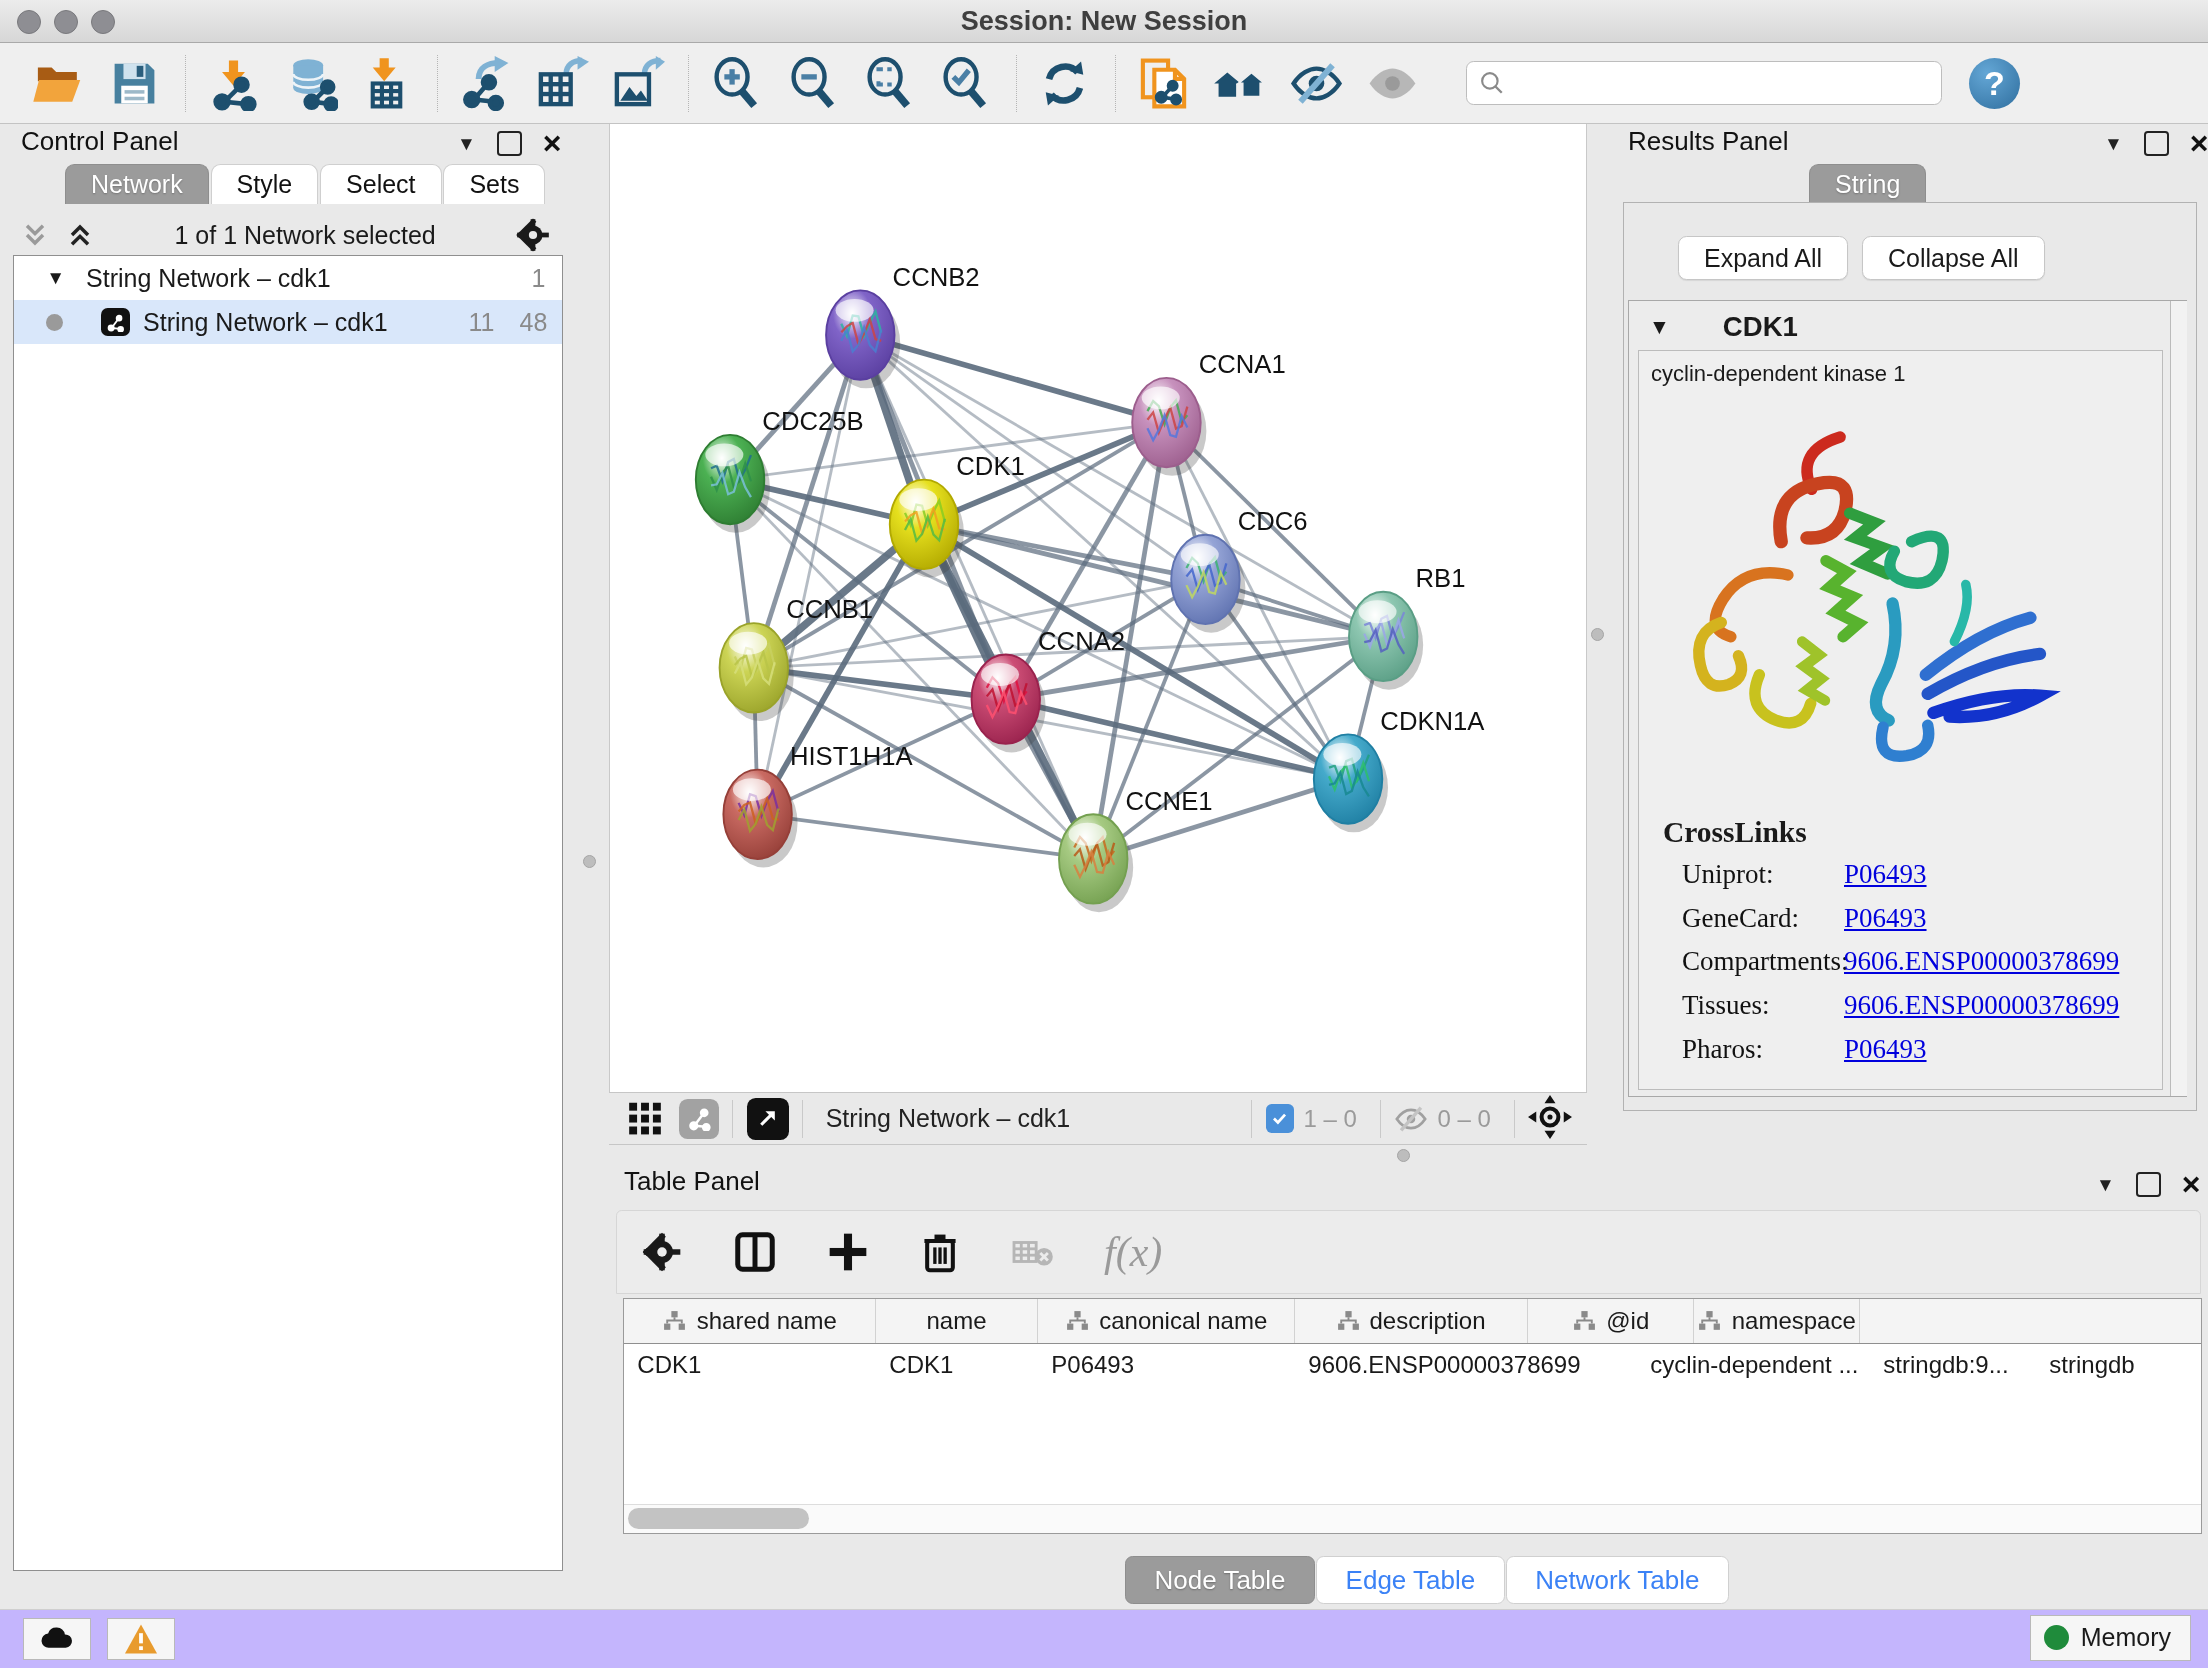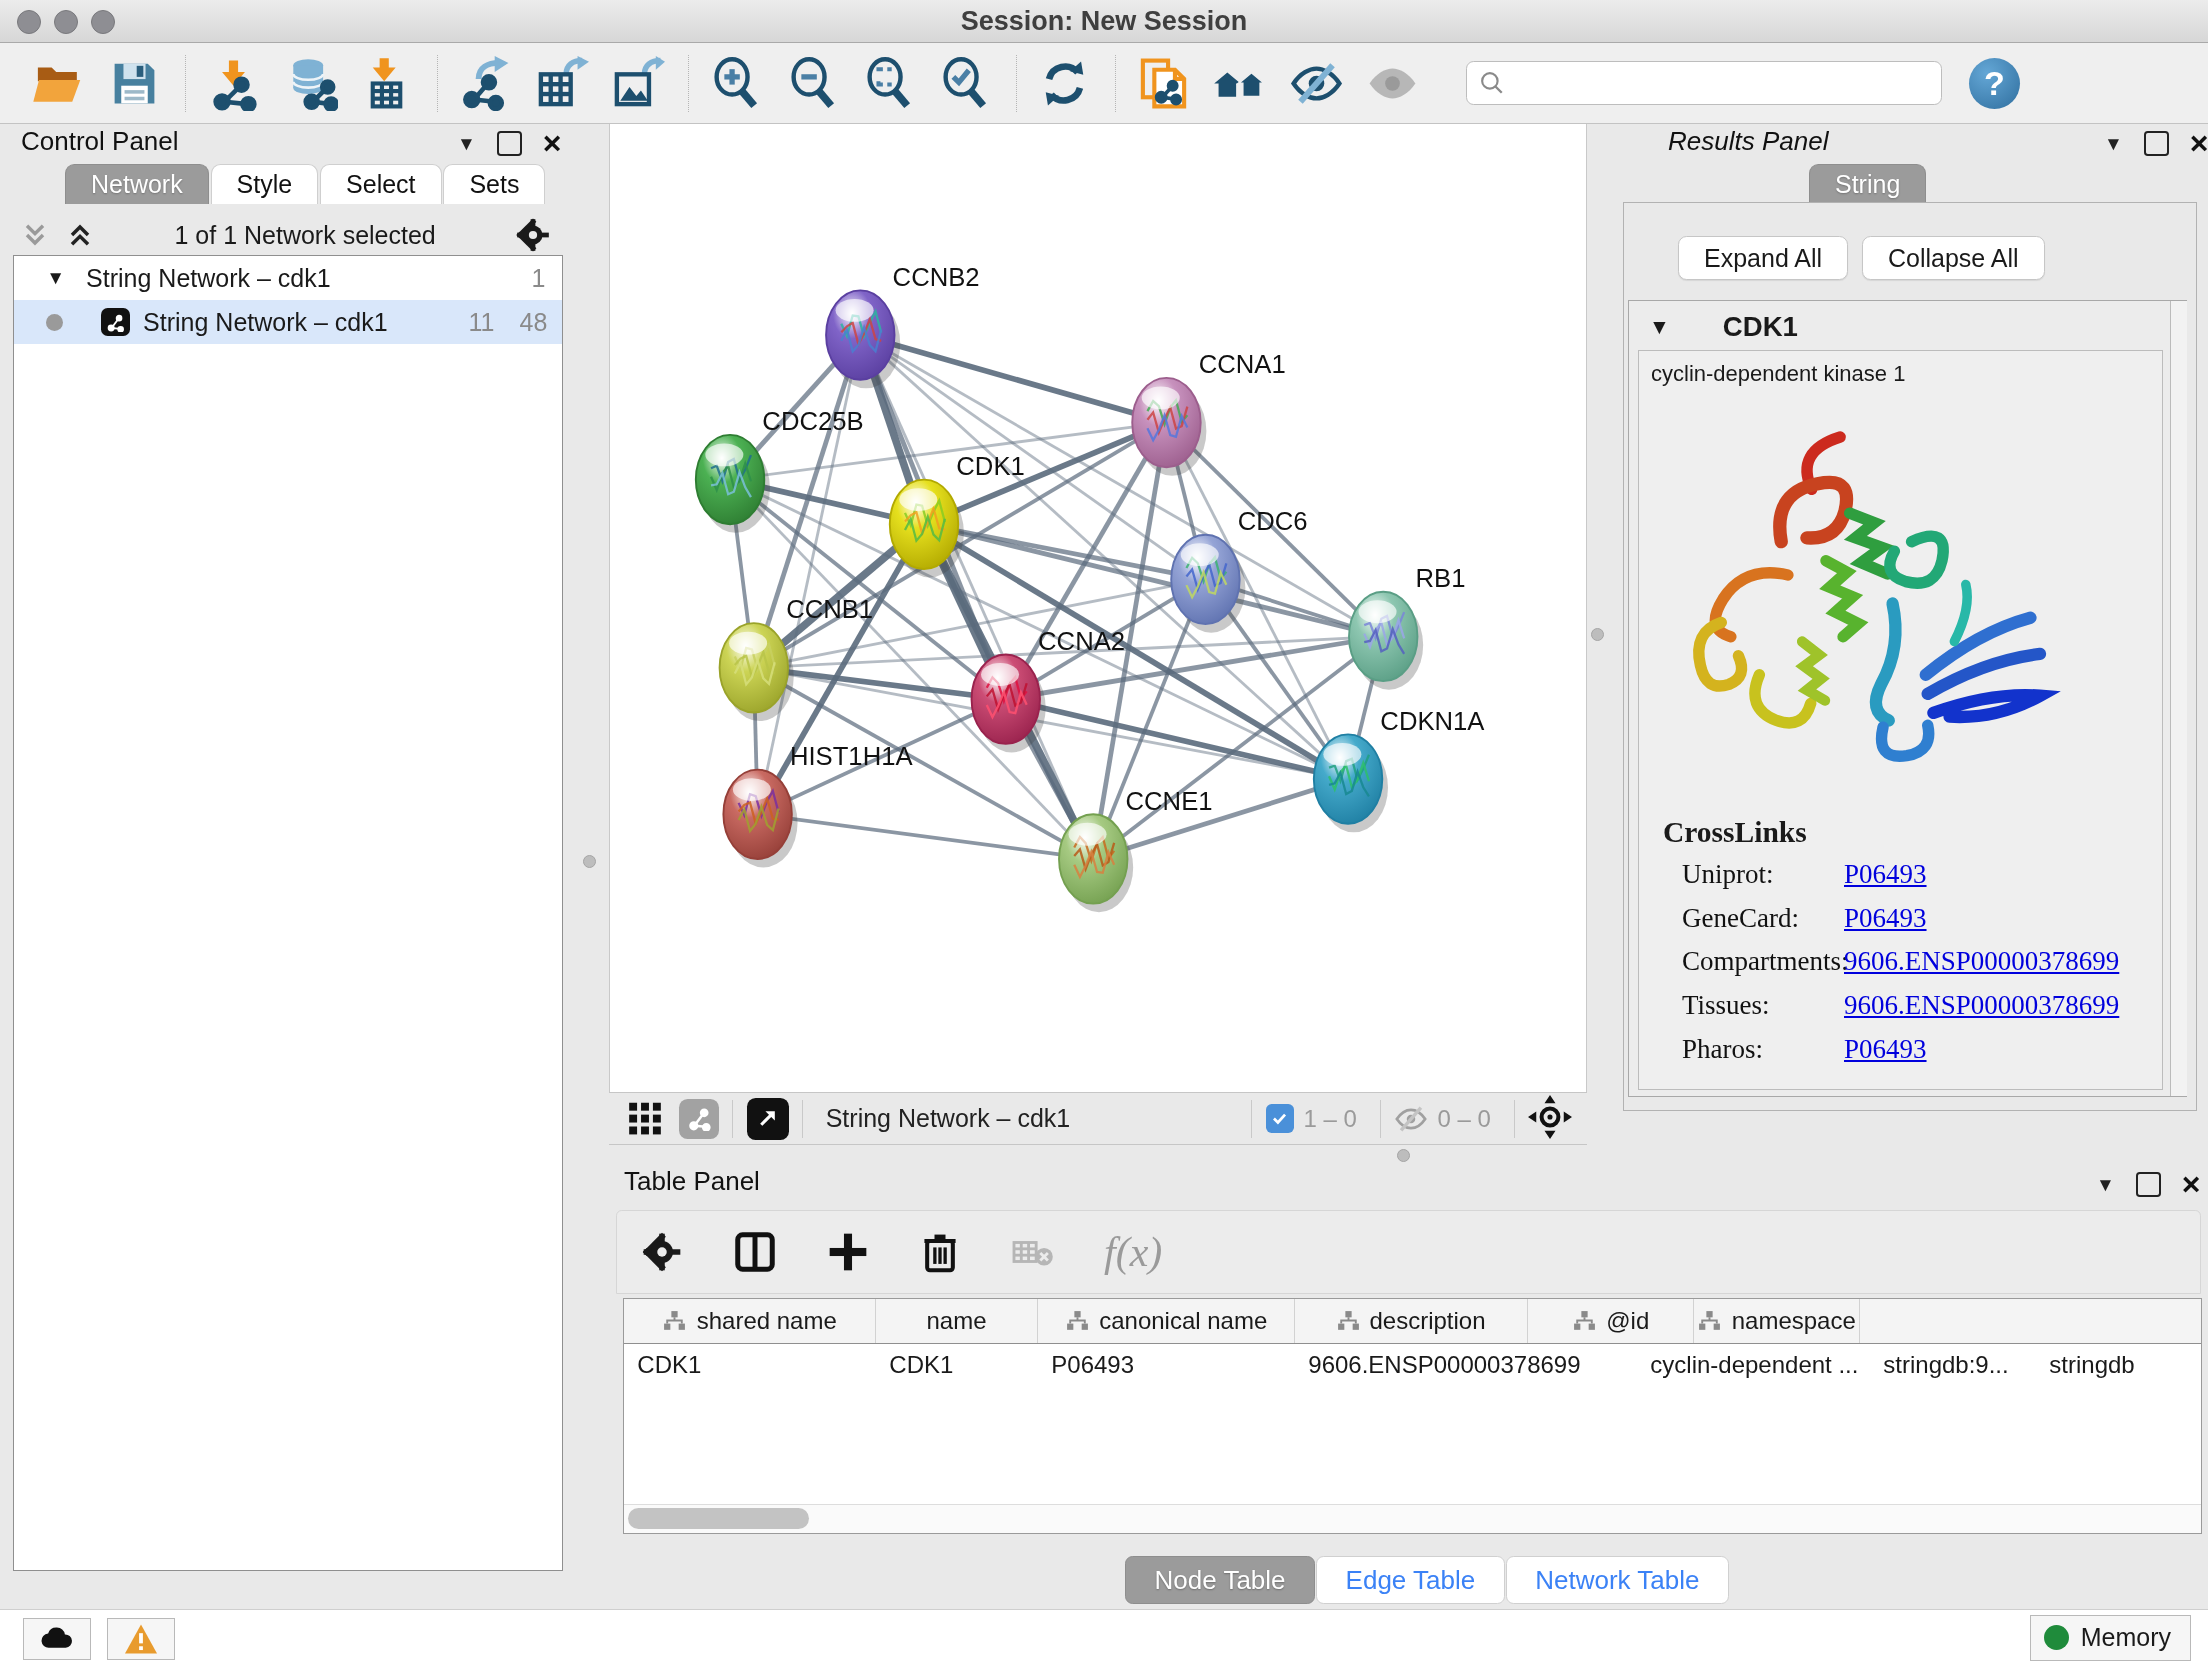--- a/index.html
+++ b/index.html
@@ -37,21 +37,21 @@
   .share-badge{width:28.5px;height:28.5px;border-radius:6.7px;background:#111;display:flex;align-items:center;justify-content:center;}
   
   #canvas{left:609px;top:124px;width:978px;height:968px;background:#fff;border-left:1px solid #c9c9c9;border-right:1px solid #c9c9c9;box-sizing:border-box;}
   #net-svg{position:absolute;left:0;top:0;}
   #canvas-bar{left:609px;top:1092px;width:978px;height:53px;background:#e9e9e9;border-top:1px solid #c6c6c6;border-bottom:1px solid #c6c6c6;display:flex;align-items:center;box-sizing:border-box;}
   .cbar-sep{width:1px;height:38px;background:#c9c9c9;margin:0 13.3px;}
   #net-name{font-size:25px;color:#222;margin-left:9.5px;flex:1;}
   .count-txt{font-size:24px;color:#9a9a9a;margin:0 9.5px;}
   .splitter-dot{width:11.4px;height:11.4px;border-radius:50%;background:#bdbdbd;border:1px solid #a5a5a5;}
   
-  #rp-title{left:1668px;top:126px;font-style:italic;}
+  #rp-title{left:1628px;top:126px;}
   #rp-ctl{left:2104px;top:131px;}
   #rp-tab{left:1809px;top:164px;}
   #rp-outer{left:1623px;top:202px;width:574px;height:909px;border:1px solid #b2b2b2;background:#e9e9e9;box-sizing:border-box;}
   .rp-btn{height:42px;padding:0 25px;background:#fff;border:1px solid #c6c6c6;border-radius:8.6px;font-size:25px;display:flex;align-items:center;box-shadow:0 1px 1px rgba(0,0,0,.08);}
   #rp-inner{left:1628px;top:300px;width:559px;height:797px;border:1px solid #a8a8a8;background:#ececec;box-sizing:border-box;}
   #rp-scroll{left:2170px;top:301px;width:16px;height:795px;border-left:1px solid #bbb;background:#f2f2f2;}
   #gene-row{left:1649px;top:308px;width:504px;height:38px;display:flex;align-items:center;}
   #gene-name{font-size:27.6px;font-weight:700;margin-left:53px;}
   #rp-content{left:1638px;top:350px;width:525px;height:740px;border:1px solid #bcbcbc;background:#efefef;box-sizing:border-box;}
   #gene-desc{left:1651px;top:361px;font-size:22px;}
@@ -68,21 +68,21 @@
   #nt-header{display:flex;height:44px;background:#f4f4f4;border-bottom:1.9px solid #8f8f8f;}
   .nt-h{display:flex;align-items:center;justify-content:center;font-size:24px;border-right:1px solid #d2d2d2;gap:9.5px;box-sizing:border-box;overflow:hidden;white-space:nowrap;flex:0 0 auto;}
   #nt-row{display:flex;height:42px;align-items:center;}
   .nt-c{font-size:24px;padding-left:13.3px;box-sizing:border-box;overflow:hidden;white-space:nowrap;flex:0 0 auto;}
   #nt-scroll{position:absolute;left:0;bottom:0;width:100%;height:28.5px;border-top:1px solid #ddd;background:#fafafa;}
   #nt-thumb{position:absolute;left:3.8px;top:3.8px;width:181px;height:21px;border-radius:10.5px;background:#c3c3c3;}
   #tp-tabs{left:1125px;top:1556px;display:flex;gap:1px;}
   .tp-tab{height:46px;line-height:46px;padding:0 28.5px;font-size:26px;border-radius:7.6px;background:#fff;border:1px solid #d0d0d0;color:#3b82f6;}
   .tp-tab.active{background:#9b9b9b;color:#fff;border-color:#8e8e8e;text-shadow:0 1px 1.9px rgba(0,0,0,.3);}
   
-  #statusbar{left:0;top:1609px;width:2208px;height:59px;background:#ffffff;border-top:1px solid #cfcfcf;}
+  #statusbar{left:0;top:1609px;width:2208px;height:59px;background:#c4b5fd;border-top:1px solid #cfcfcf;}
   .sb-btn{position:absolute;top:7.6px;width:68px;height:42px;background:#f6f6f6;border:1.9px solid #b9b9b9;display:flex;align-items:center;justify-content:center;box-sizing:border-box;}
   #memory-btn{position:absolute;right:17px;top:4.8px;height:46px;padding:0 19px 0 13.3px;background:#f6f6f6;border:1.9px solid #b9b9b9;display:flex;align-items:center;gap:11.4px;font-size:25px;box-sizing:border-box;}
   #memory-dot{width:25px;height:25px;border-radius:50%;background:#1f8b3b;}
   .gray-eye{opacity:.55;filter:grayscale(1);}
 </style>
 </head>
 <body>
 
 <div id="titlebar" class="abs">
   <div class="traffic" style="left:17px"></div>

